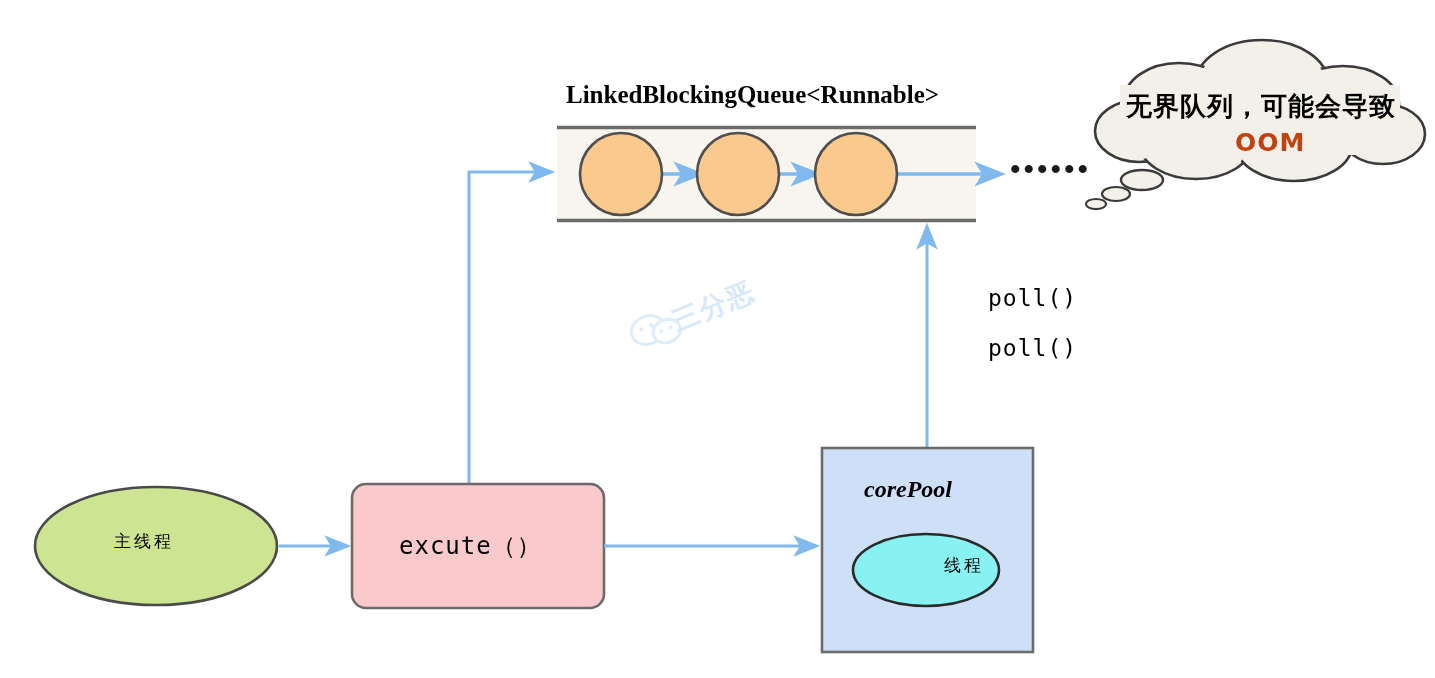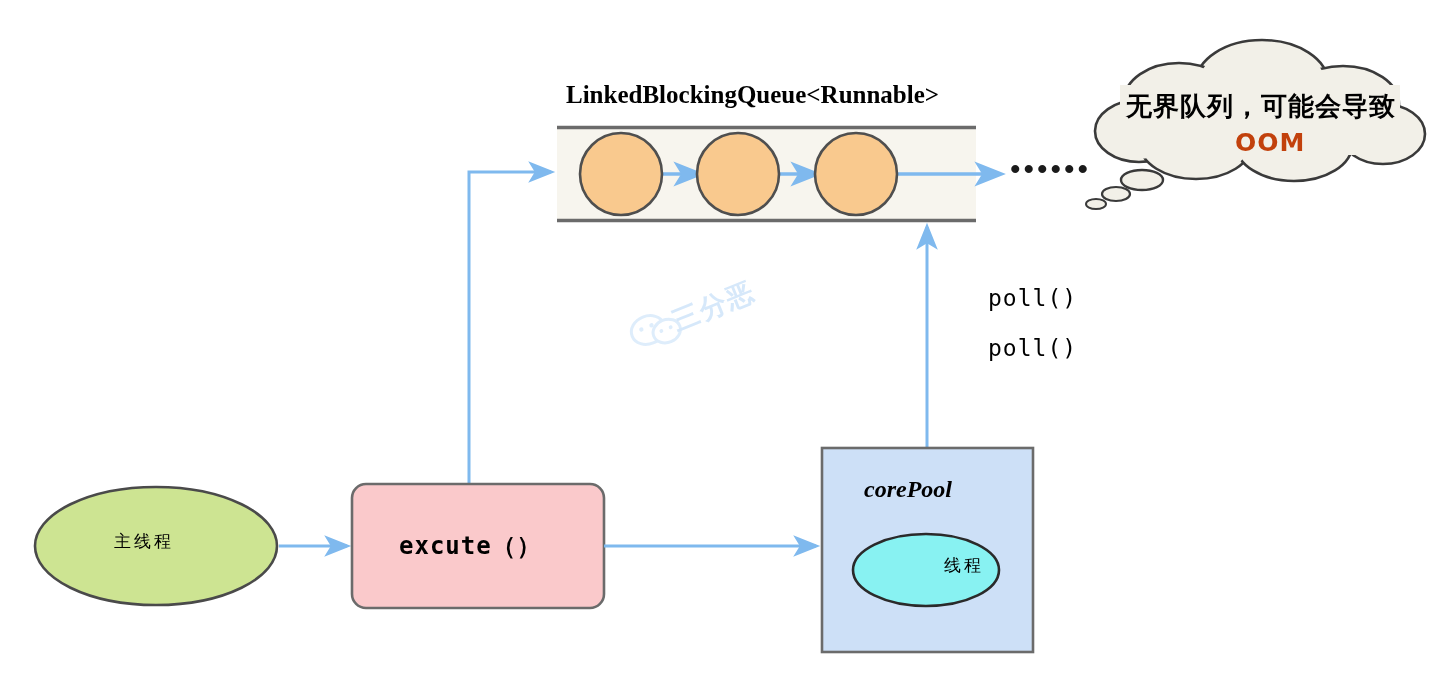--- a/index.html
+++ b/index.html
@@ -196,21 +196,21 @@
   <div class="lbl cloud-cn" style="left:1126px; top:93px;">无界队列，可能会导致</div>
 
   <div class="lbl cloud-oom" style="left:1235px; top:130px;">OOM</div>
 
   <div class="lbl mono-lbl" style="left:941px; top:287px;">poll()</div>
 
   <div class="lbl mono-lbl" style="left:941px; top:337px;">poll()</div>
 
   <div class="lbl cn-lbl" style="left:114px; top:534px;">主线程</div>
 
-  <div class="lbl excute-lbl" style="left:399px; top:534px;font-weight:bold;">excute（）</div>
+  <div class="lbl excute-lbl" style="left:399px; top:534px;">excute（）</div>
 
   <div class="lbl corepool-lbl" style="left:864px; top:477px;">corePool</div>
 
   <div class="lbl cn-lbl" style="left:912px; top:558px;margin-left:32px;">线程</div>
 
   <div id="watermark">
     <div class="wm-text">三分恶</div>
   </div>
 
 </div>

